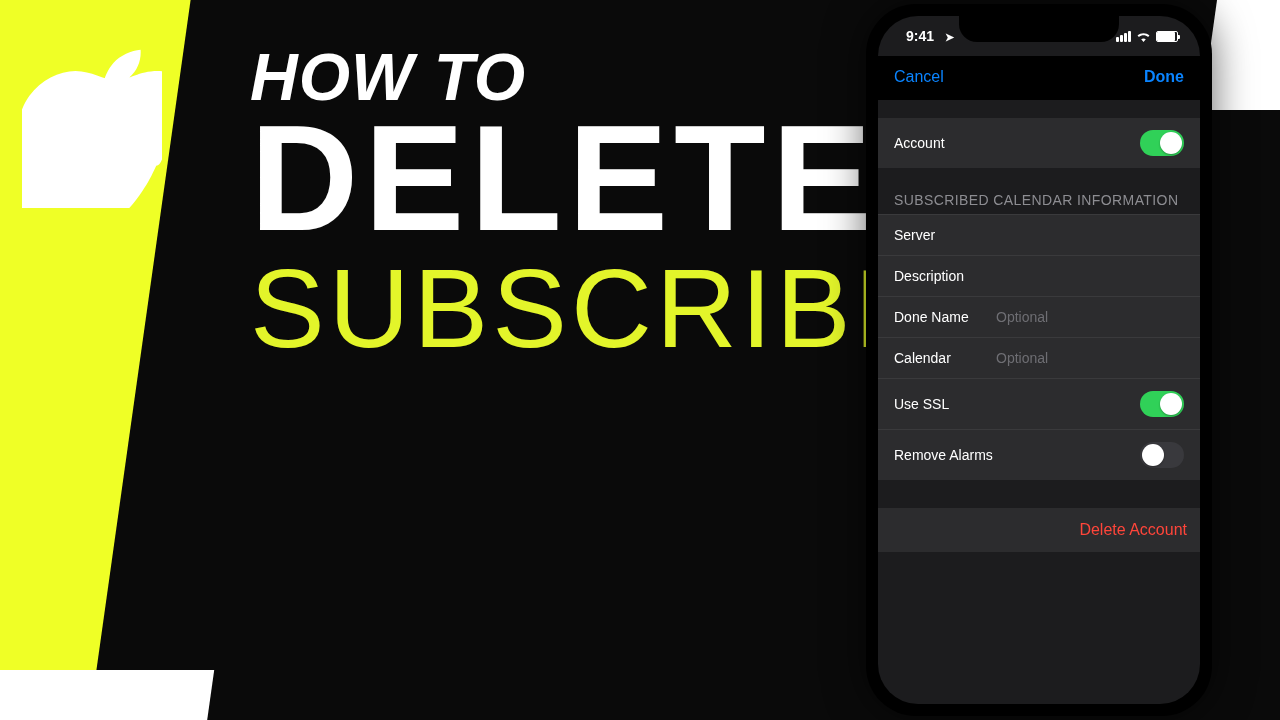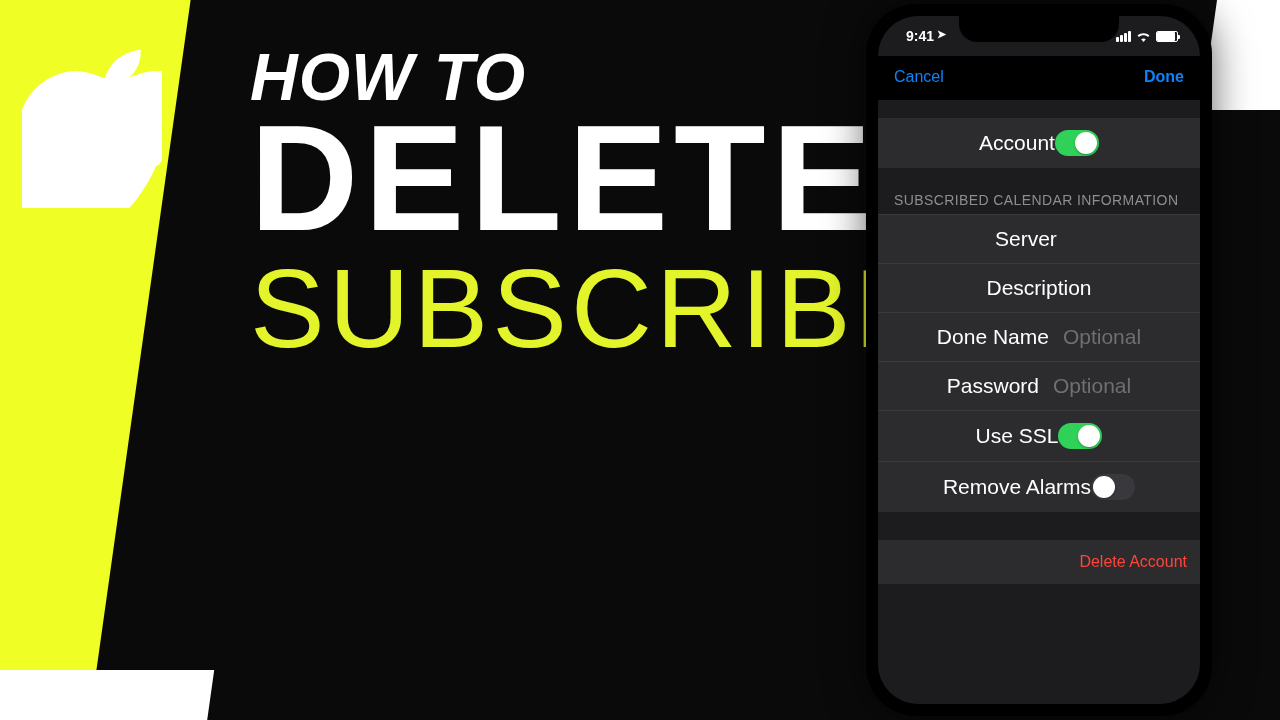--- a/index.html
+++ b/index.html
@@ -103,21 +103,21 @@
 .status-bar {
   display: flex;
   justify-content: space-between;
   align-items: center;
   height: 40px;
   padding: 0 22px 0 28px;
   color: #fff;
   font-size: 14px;
   font-weight: 600;
 }
-.status-left { display:flex; align-items:flex-start; gap:3px; }
+.status-left { display:flex; align-items:flex-end; gap:11px; }
 .status-right { display: flex; gap: 5px; align-items: center; }
 .status-right .bars { display:flex; gap:1px; align-items:flex-end;}
 .status-right .bars span{ width:3px; background:#fff; border-radius:1px;}
 .status-right .bars span:nth-child(1){height:5px;}
 .status-right .bars span:nth-child(2){height:7px;}
 .status-right .bars span:nth-child(3){height:9px;}
 .status-right .bars span:nth-child(4){height:11px;}
 .wifi { width:15px; height:11px; }
 .battery { width:22px; height:11px; border:1px solid #fff; border-radius:2px; position:relative;}
 .battery::after{content:"";position:absolute;right:-3px;top:3px;width:2px;height:4px;background:#fff;border-radius:0 1px 1px 0;}
@@ -139,24 +139,24 @@
   color: #8d8d92;
   font-size: 14px;
   letter-spacing: .4px;
   text-transform: uppercase;
 }
 .cell {
   background: #2c2c2e;
   padding: 12px 16px;
   display: flex;
   align-items: center;
-  justify-content: center;
+  justify-content: space-between;
   border-top: 0.5px solid #3a3a3c;
   color: #fff;
-  font-size: 21px;
+  font-size: 14px;
 }
 .cell:first-child { border-top: none; }
 .cell .label-col { display:flex; gap:14px; align-items:center;}
 .cell .key { min-width: 88px; }
 .cell .placeholder { color: #6e6e73; }
 .cell.single { border-radius: 0; }
 
 .toggle {
   width: 44px; height: 26px; border-radius: 13px; position: relative;
   background: #39393d;
@@ -267,21 +267,21 @@
           </div>
       </div>
       <div class="cell">
         <div class="label-col">
           <span class="key">Done Name</span>
           <span class="placeholder">Optional</span>
         </div>
       </div>
       <div class="cell">
         <div class="label-col">
-          <span class="key">Password</span>
+          <span class="key">Calendar</span>
           <span class="placeholder">Optional</span>
         </div>
       </div>
       <div class="cell">
         <span>Use SSL</span>
         <div class="toggle on">
             <div class="knob"></div>
           </div>
       </div>
       <div class="cell">

